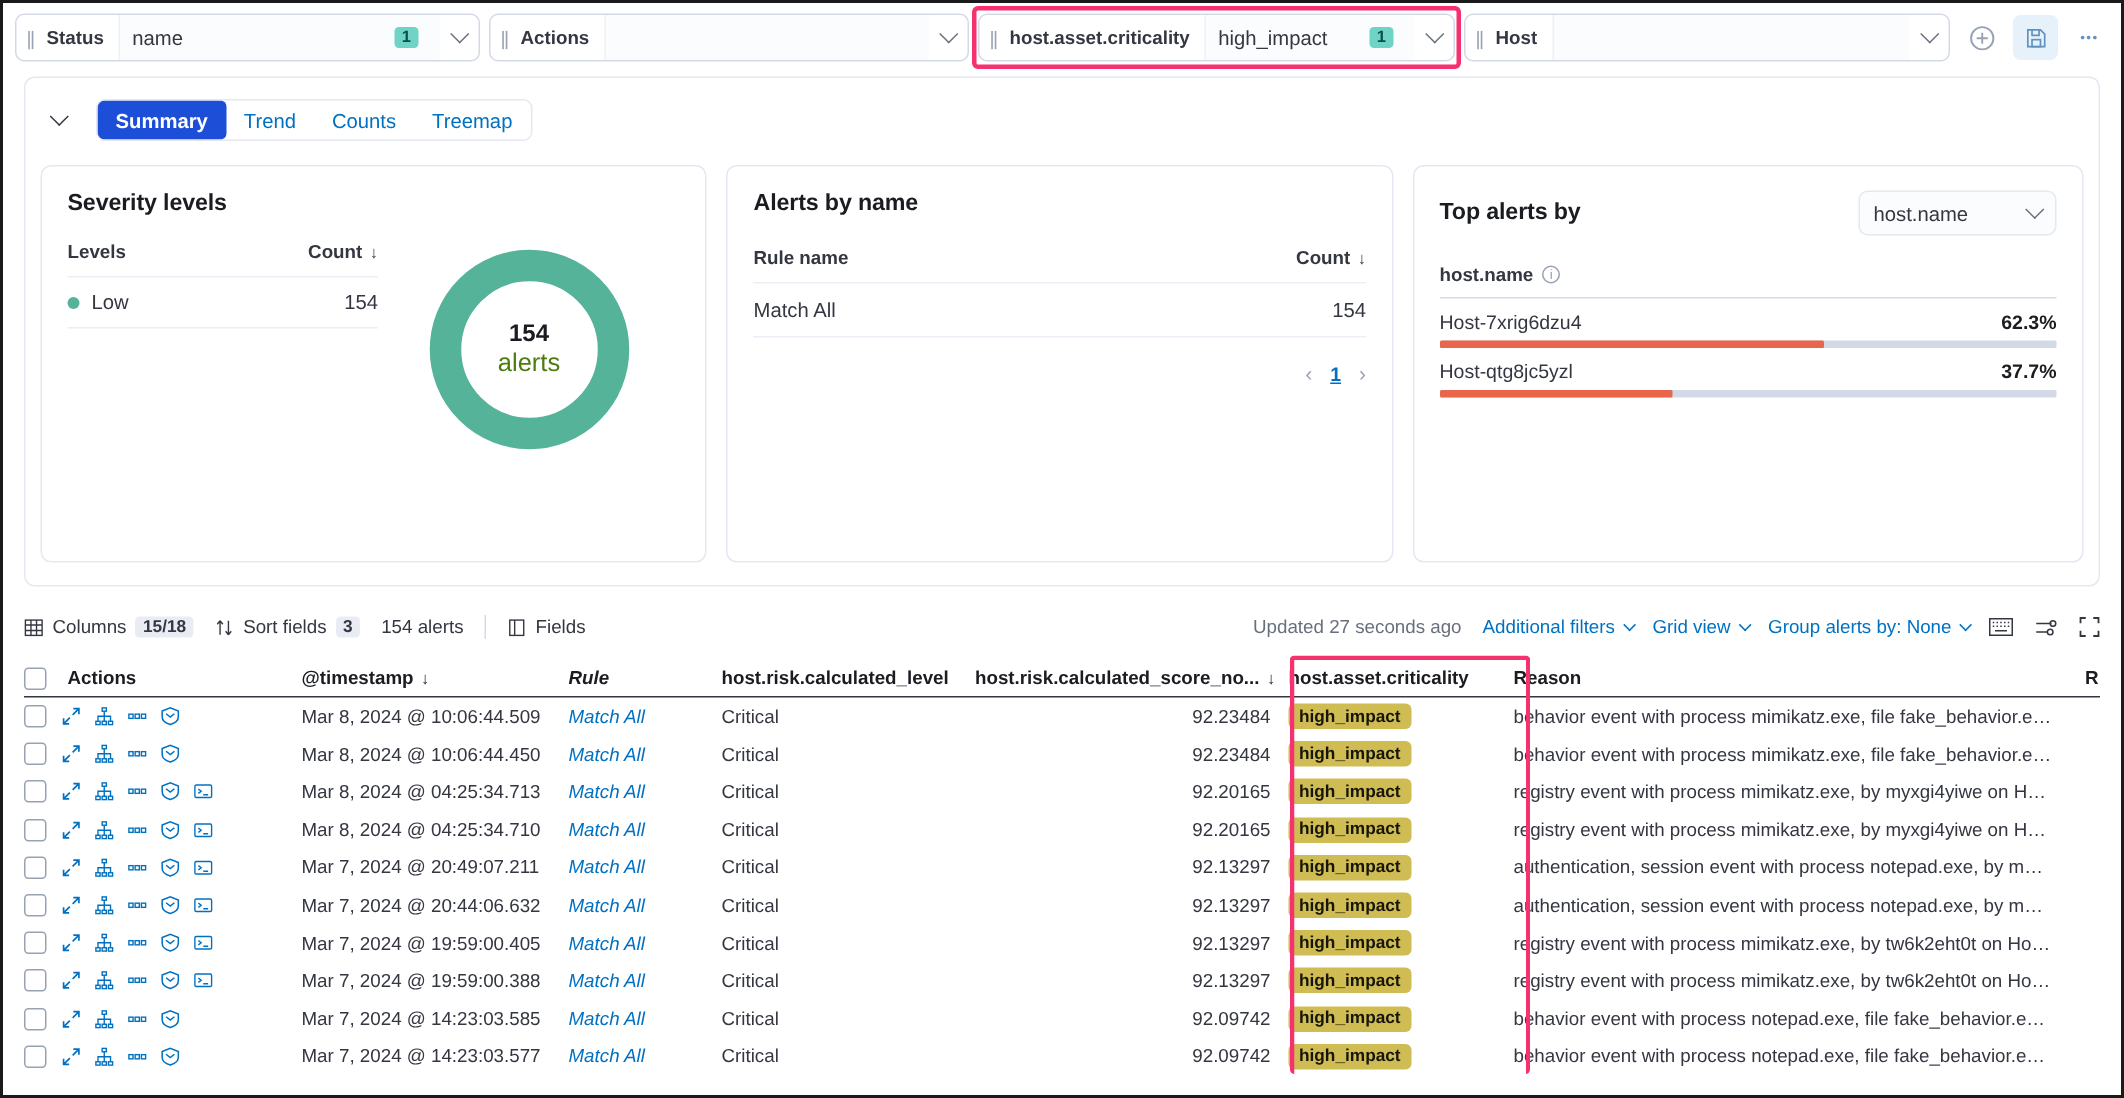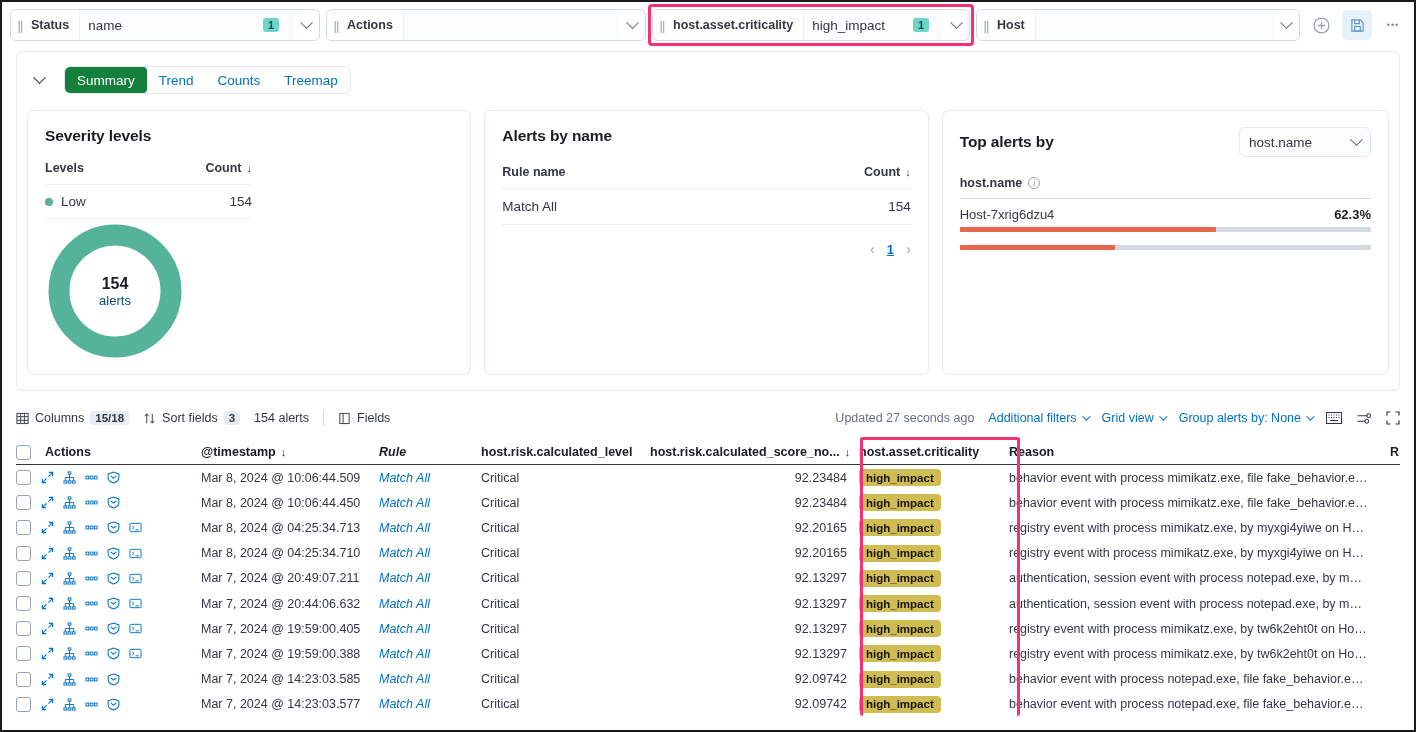--- a/index.html
+++ b/index.html
@@ -74,55 +74,55 @@
   .tabs-row { display:flex; align-items:center; gap:14px; padding: 14px 0 0 12px; }
   .collapse-chev { color:#343741; padding: 0 6px; display:flex; align-items:center; }
   .tabs {
     display:flex; align-items:center; border:1px solid #e3e8f2;
     border-radius:6px; overflow:hidden; height:28px; background:#fff;
   }
   .tab {
     font-size:13.5px; padding: 0 12px; height:100%;
     display:flex; align-items:center; color:#0071c2; white-space:nowrap;
   }
-  .tab.active { background:#15803d; color:#fff; font-weight:400; border-radius:4px; }
+  .tab.active { background:#1d4ed8; color:#fff; font-weight:700; border-radius:4px; }
 
   .cards { display:flex; gap:13px; padding: 16px 10px 0 10px; }
   .card {
     border:1px solid #e3e8f2; border-radius:7px; background:#fff;
     height: 265px; padding: 16px 17px; position:relative;
   }
   #card-severity { width: 449px; }
   #card-byname  { width: 449px; }
   #card-top     { width: 452px; }
 
   .card-title { font-size:15.5px; font-weight:700; color:#1a1c21; letter-spacing:-.1px; }
 
   
-  .sev-body { display:flex; align-items:flex-start; margin-top: 16px; flex-direction: column; }
+  .sev-body { display:flex; align-items:flex-start; margin-top: 16px; }
   .sev-table { width: 207px; }
   .sev-head {
     display:flex; justify-content:space-between; font-size:12.5px; font-weight:700;
     color:#343741; padding-bottom:9px;
   }
   .sev-row {
     display:flex; justify-content:space-between; align-items:center;
     font-size:13.5px; color:#343741; padding: 9px 0;
     border-top:1px solid #eceff5; border-bottom:1px solid #eceff5;
   }
   .sev-dot { width:8px; height:8px; border-radius:50%; display:inline-block; margin-right:8px; }
 
   .donut-wrap { flex:1; display:flex; justify-content:center; padding-top: 2px; }
   .donut { position:relative; width:140px; height:140px; }
   .donut-center {
     position:absolute; inset:0; display:flex; flex-direction:column;
     align-items:center; justify-content:center;
   }
   .donut-num { font-size:16px; font-weight:700; color:#1a1c21; }
-  .donut-sub { font-size:13px; color:#0c4a6e;text-align:right; }
+  .donut-sub { font-size:17px; color:#4d7c0f;text-align:right; }
 
   
   .abn-head {
     display:flex; justify-content:space-between; font-size:12.5px; font-weight:700;
     color:#343741; padding: 20px 0 9px 0; border-bottom:1px solid #eceff5;
   }
   .abn-row {
     display:flex; justify-content:space-between; font-size:13.5px; color:#343741;
     padding: 10px 0; border-bottom:1px solid #eceff5;
   }
@@ -353,20 +353,24 @@
         <div class="bar-row">
           <div class="bar-label-line">
             <span class="bar-name">Host-7xrig6dzu4</span>
             <span class="bar-pct">62.3%</span>
           </div>
           <div class="bar-track">
             <div class="bar-fill" id="bar0" style="background:#e7664c;width:62.3%"></div>
           </div>
         </div>
         <div class="bar-row">
+          <div class="bar-label-line">
+            <span class="bar-name">Host-qtg8jc5yzl</span>
+            <span class="bar-pct">37.7%</span>
+          </div>
           <div class="bar-track">
             <div class="bar-fill" id="bar1" style="background:#e7664c;width:37.7%"></div>
           </div>
         </div>
       </div>
 
     </div>
   </div>
 
   <div class="tbl-toolbar">

